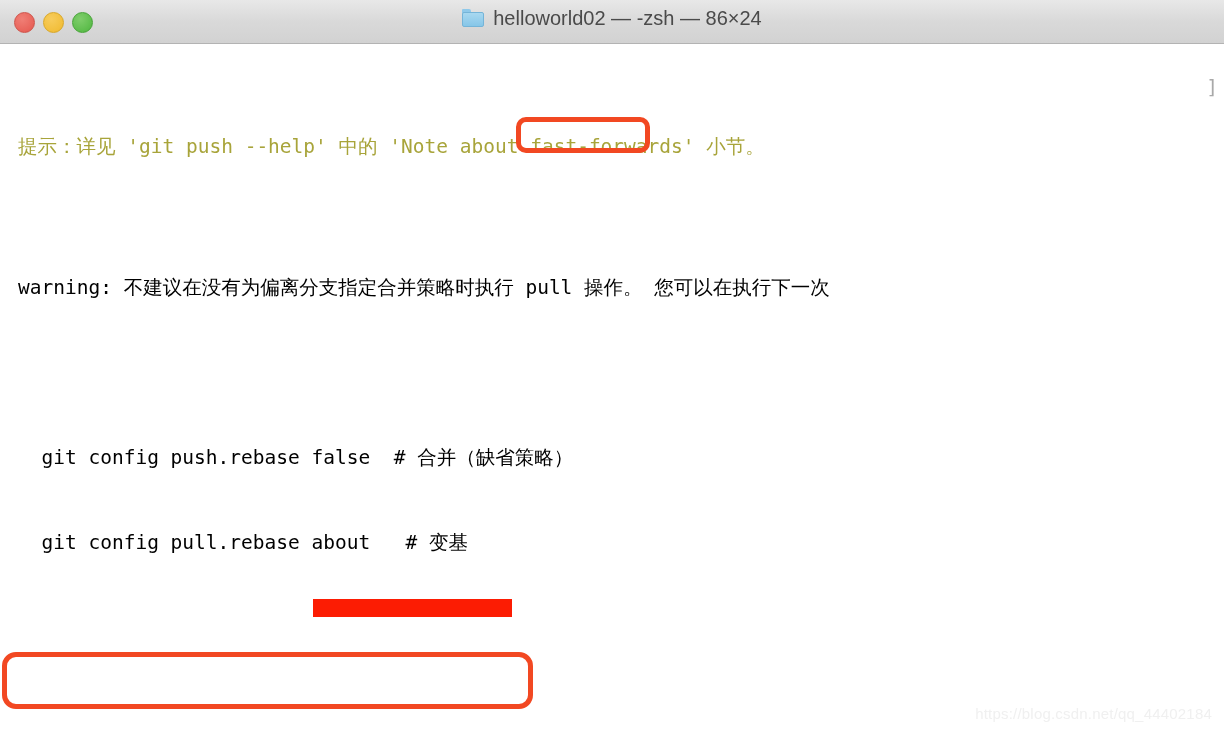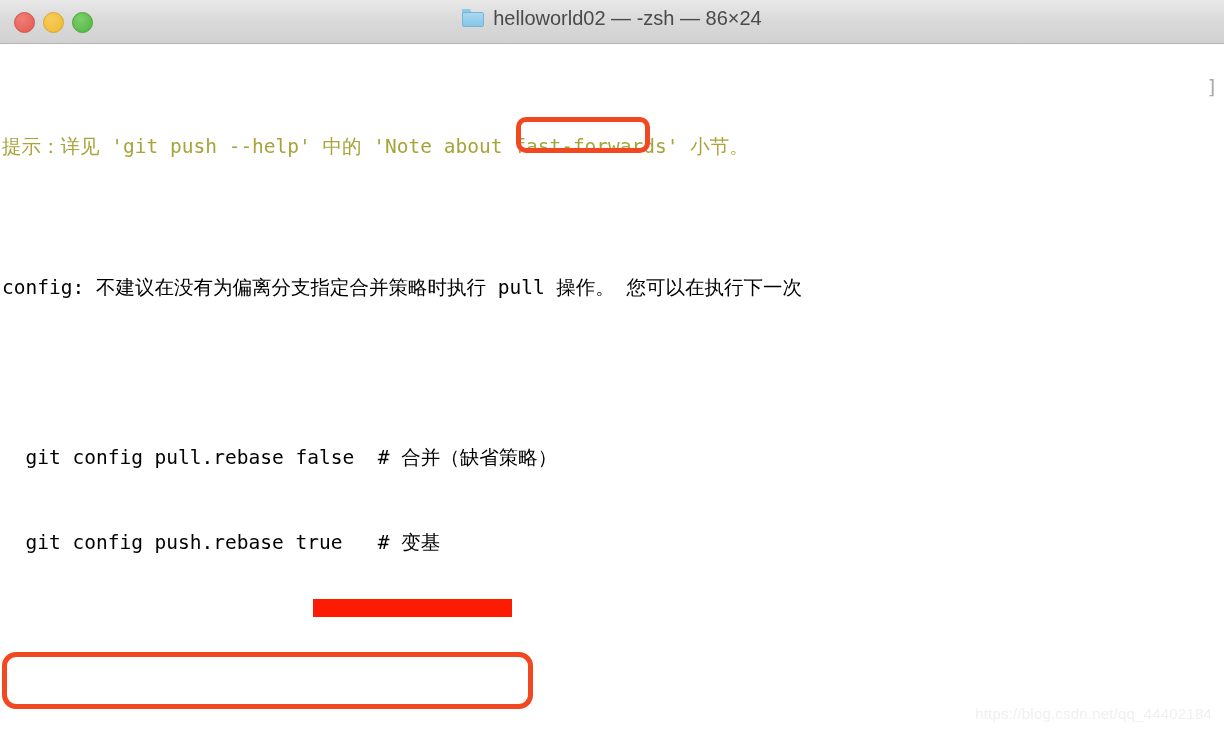--- a/index.html
+++ b/index.html
@@ -115,21 +115,21 @@
     top: 0;
     padding: 4px 0 0 0;
     font-family: "DejaVu Sans Mono", "Liberation Mono", monospace;
     font-size: 19.5px;
     line-height: 28.3px;
     color: #000000;
     white-space: pre;
   }
   .line {
     height: 28.3px;
-    padding-left: 2px;
+    padding-left: 18px;
     white-space: pre;
   }
   .hint { color: #a8a43a; }
   .bracket { color: #a9a9a9; }
 
   
   .annot-box {
     position: absolute;
     border: 5px solid #f24822;
     border-radius: 12px;
@@ -193,24 +193,24 @@
     </div>
   </div>
 
   <div id="terminal">
 
     <div id="screen">
 
       <div class="line hint">提示：详见 'git push --help' 中的 'Note about fast-forwards' 小节。</div>
 
 
-      <div class="line">config: 不建议在没有为偏离分支指定合并策略时执行 pull 操作。 您可以在执行下一次</div>
+      <div class="line">warning: 不建议在没有为偏离分支指定合并策略时执行 pull 操作。 您可以在执行下一次</div>
       <div class="line"></div>
-      <div class="line">  git config pull.rebase false  # 合并（缺省策略）</div>
-      <div class="line">  git config push.rebase true   # 变基</div>
+      <div class="line">  git config push.rebase false  # 合并（缺省策略）</div>
+      <div class="line">  git config pull.rebase about   # 变基</div>
       
       
       
       
       
       
       
       
       
       

